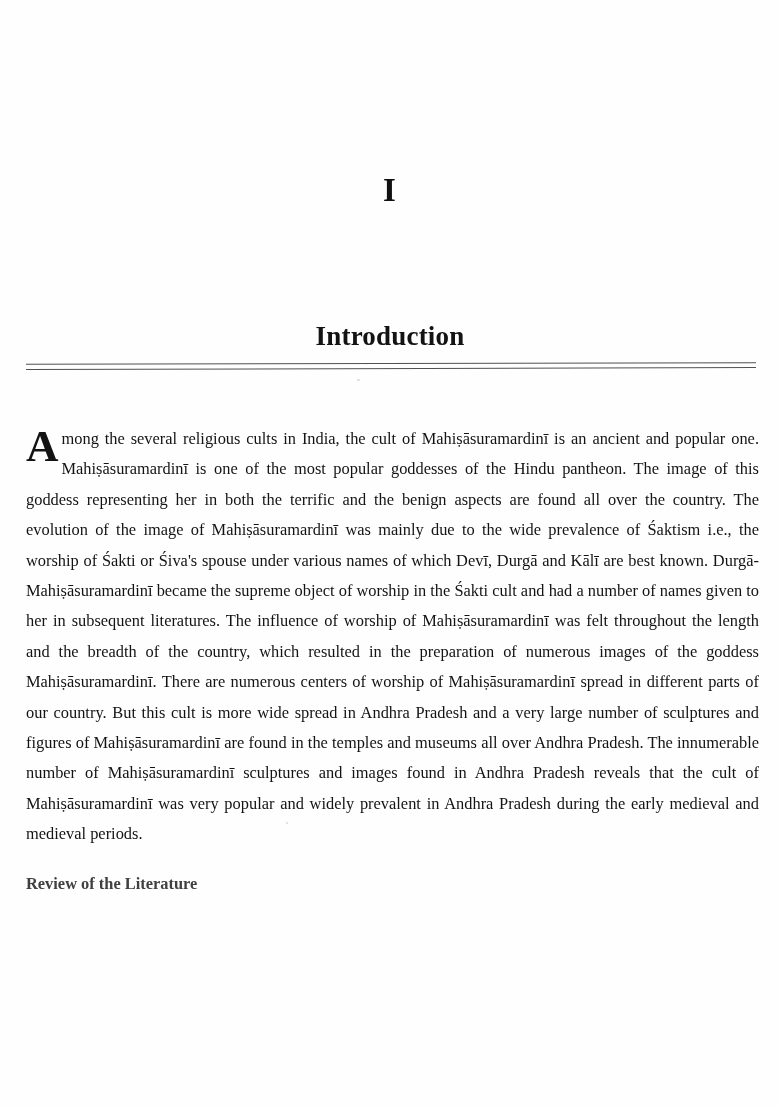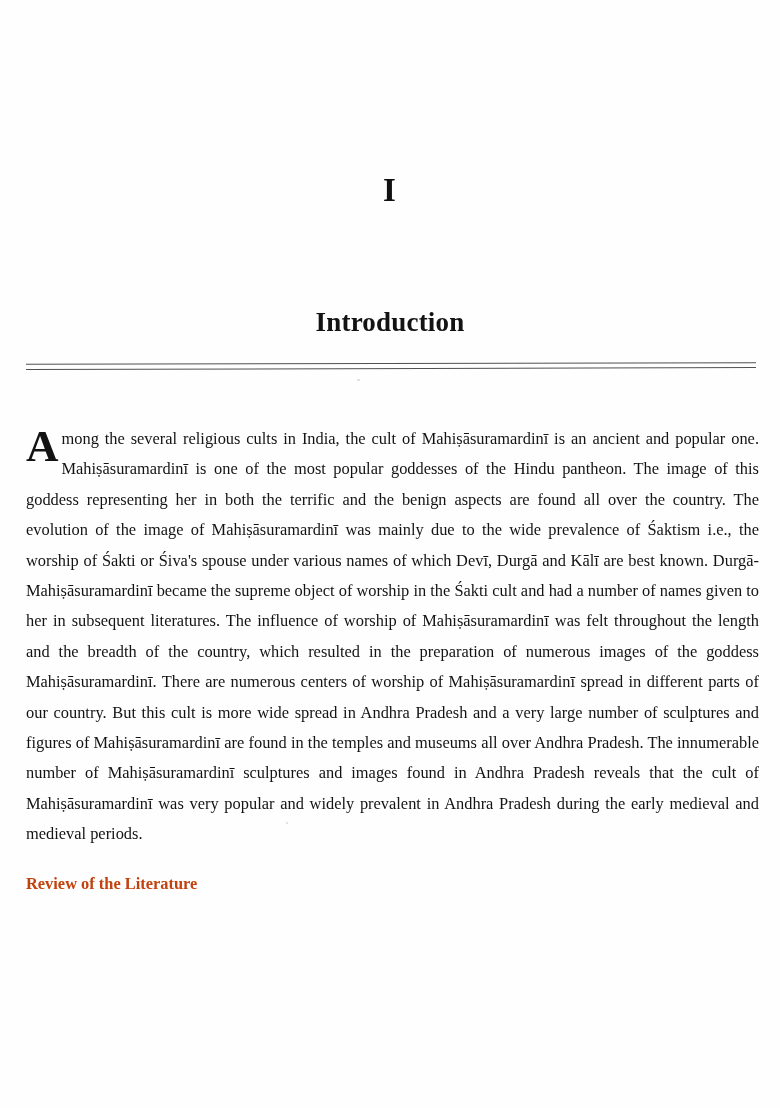--- a/index.html
+++ b/index.html
@@ -35,21 +35,21 @@
     font-weight: bold;
     letter-spacing: 1px;
     color: #111;
     font-family: "Liberation Serif", "DejaVu Serif", serif;
   }
 
   
   .chapter-title {
     position: absolute;
     left: 0;
-    top: 289px;
+    top: 303px;
     width: 780px;
     text-align: center;
     font-size: 27px;
     font-weight: bold;
     color: #131313;
     letter-spacing: 0.2px;
   }
 
   
   .rule-wrap {
@@ -97,21 +97,21 @@
     padding: 0px 3px 0 0;
     margin-top: 2px;
     font-family: "Liberation Serif", "DejaVu Serif", serif;
   }
 
   h2.section-heading {
     margin: 22px 0 0 0;
     font-size: 16.4px;
     font-weight: bold;
     line-height: 24px;
-    color: #c2410c;
+    color: #404040;
     text-align: left;
   }
 
   p.body.indent {
     margin-top: 13px;
     text-indent: 30px;
   }
 
   
   .speck {

